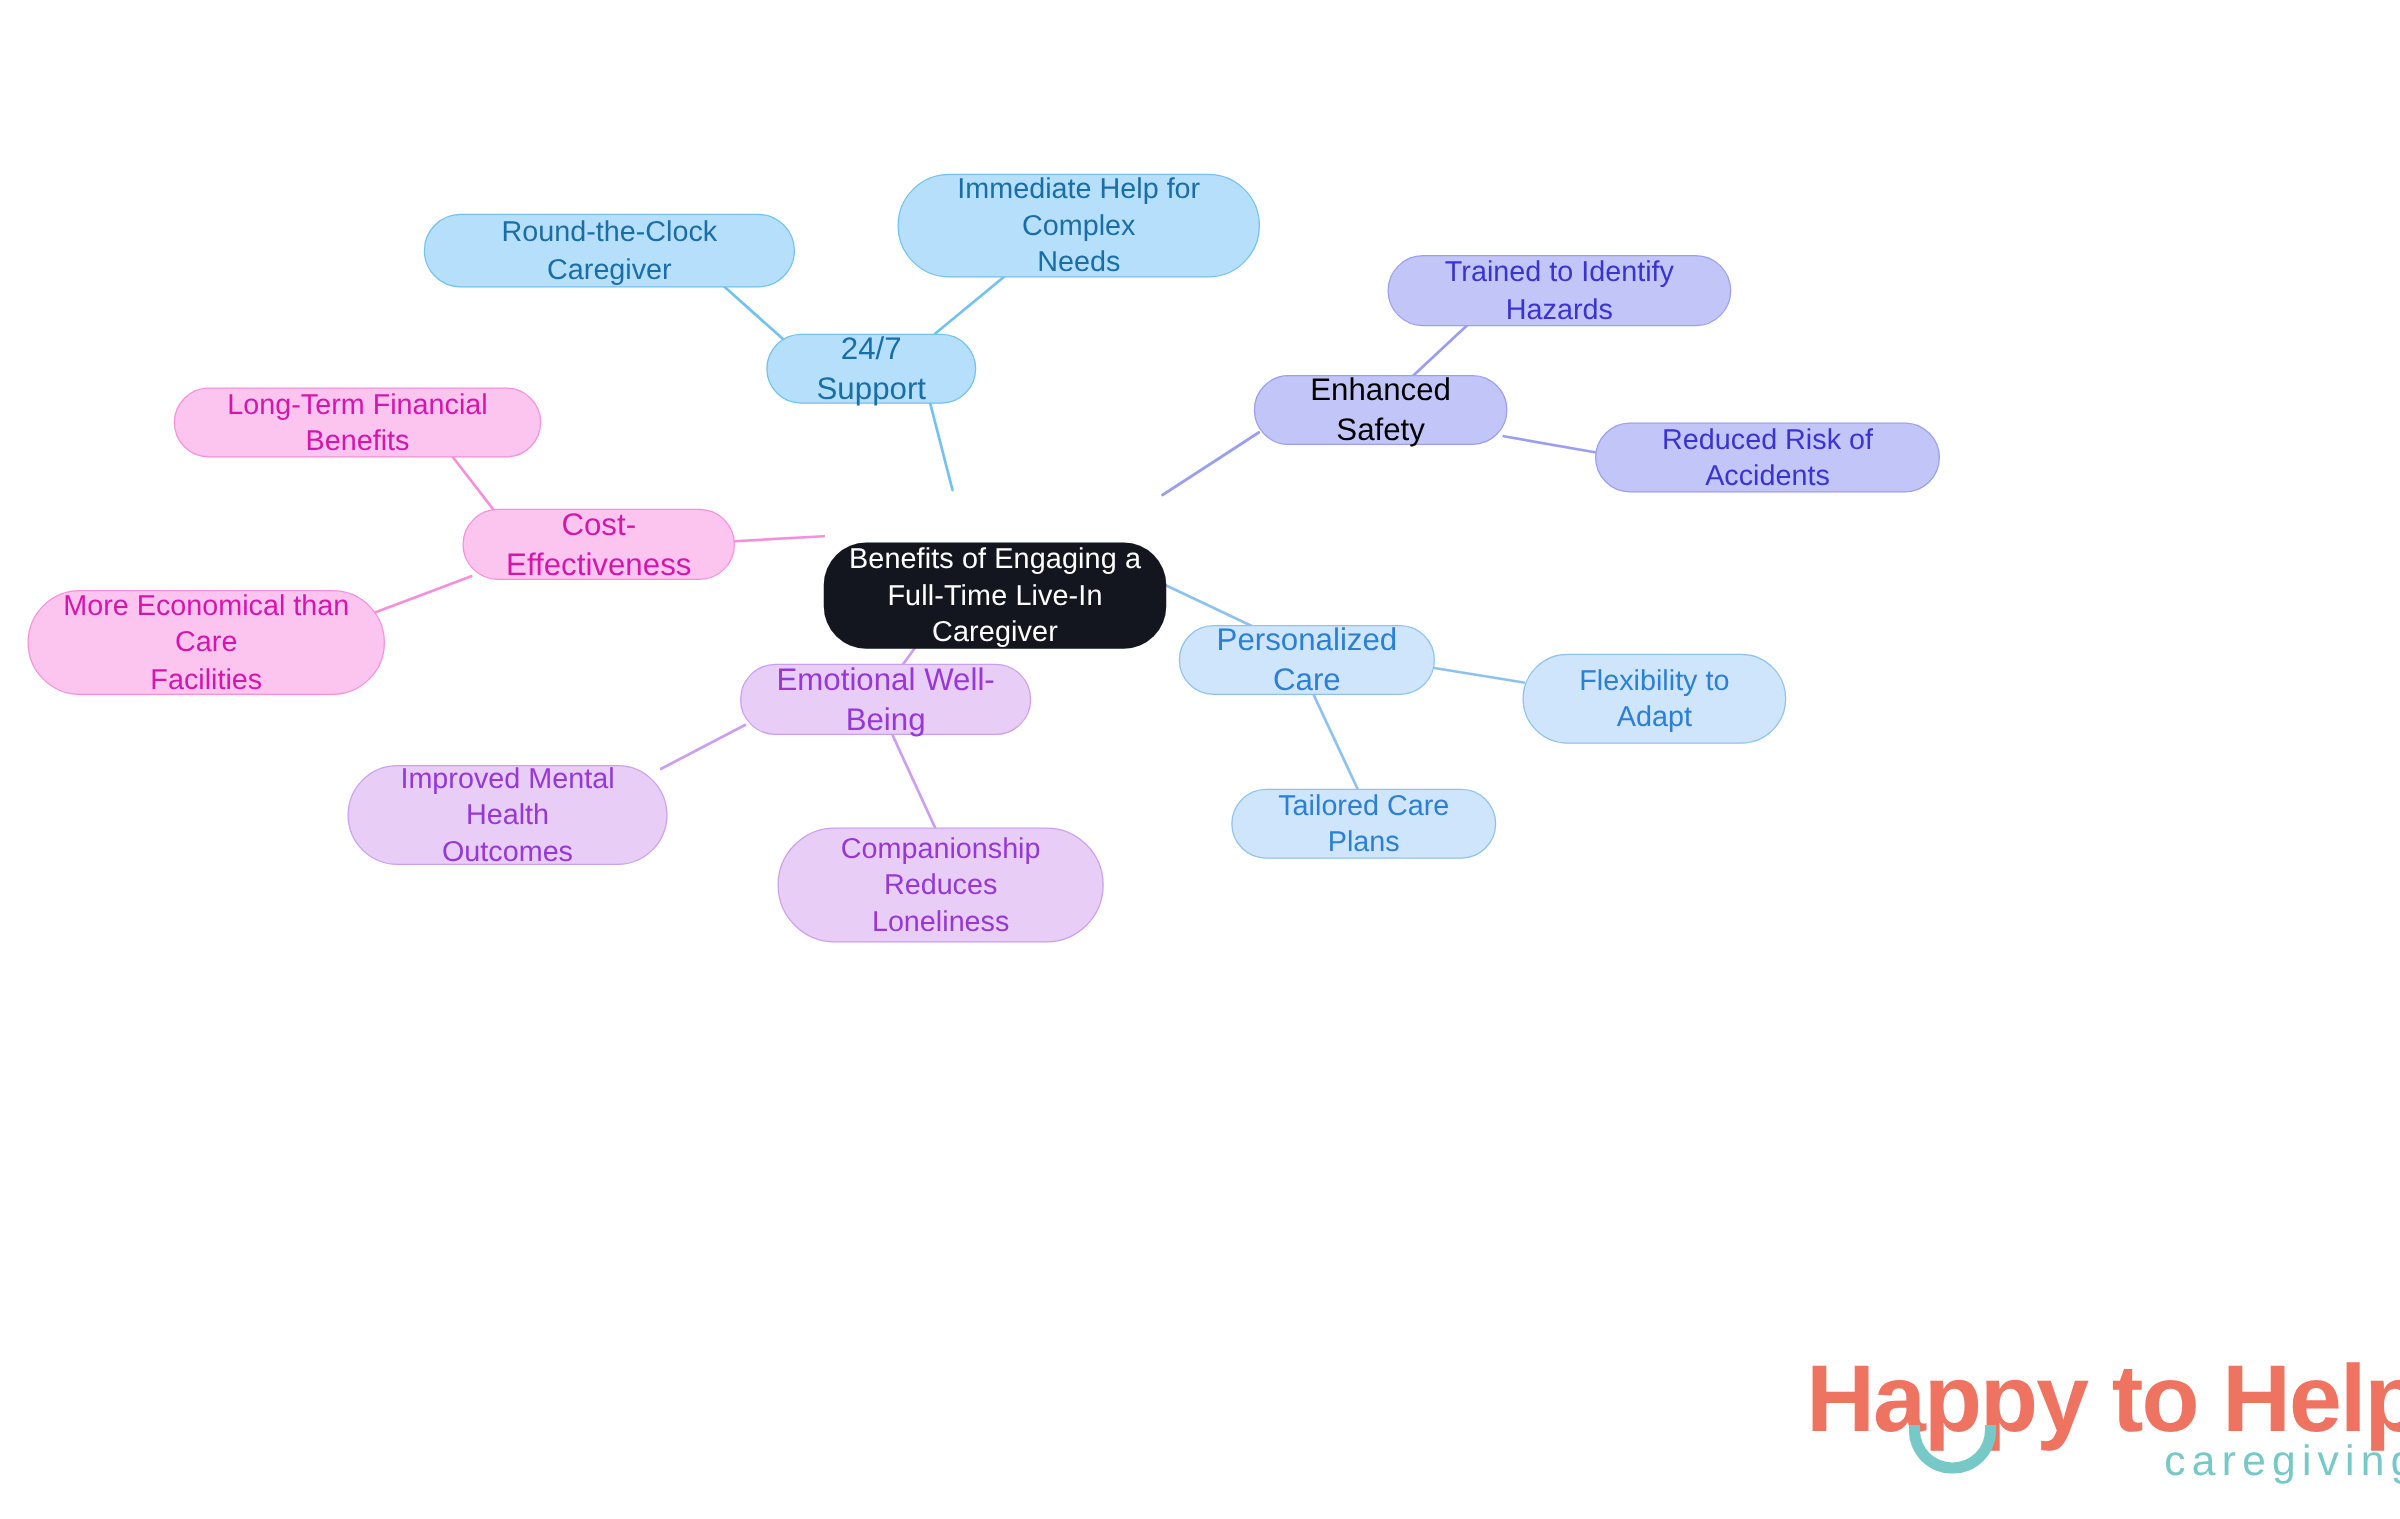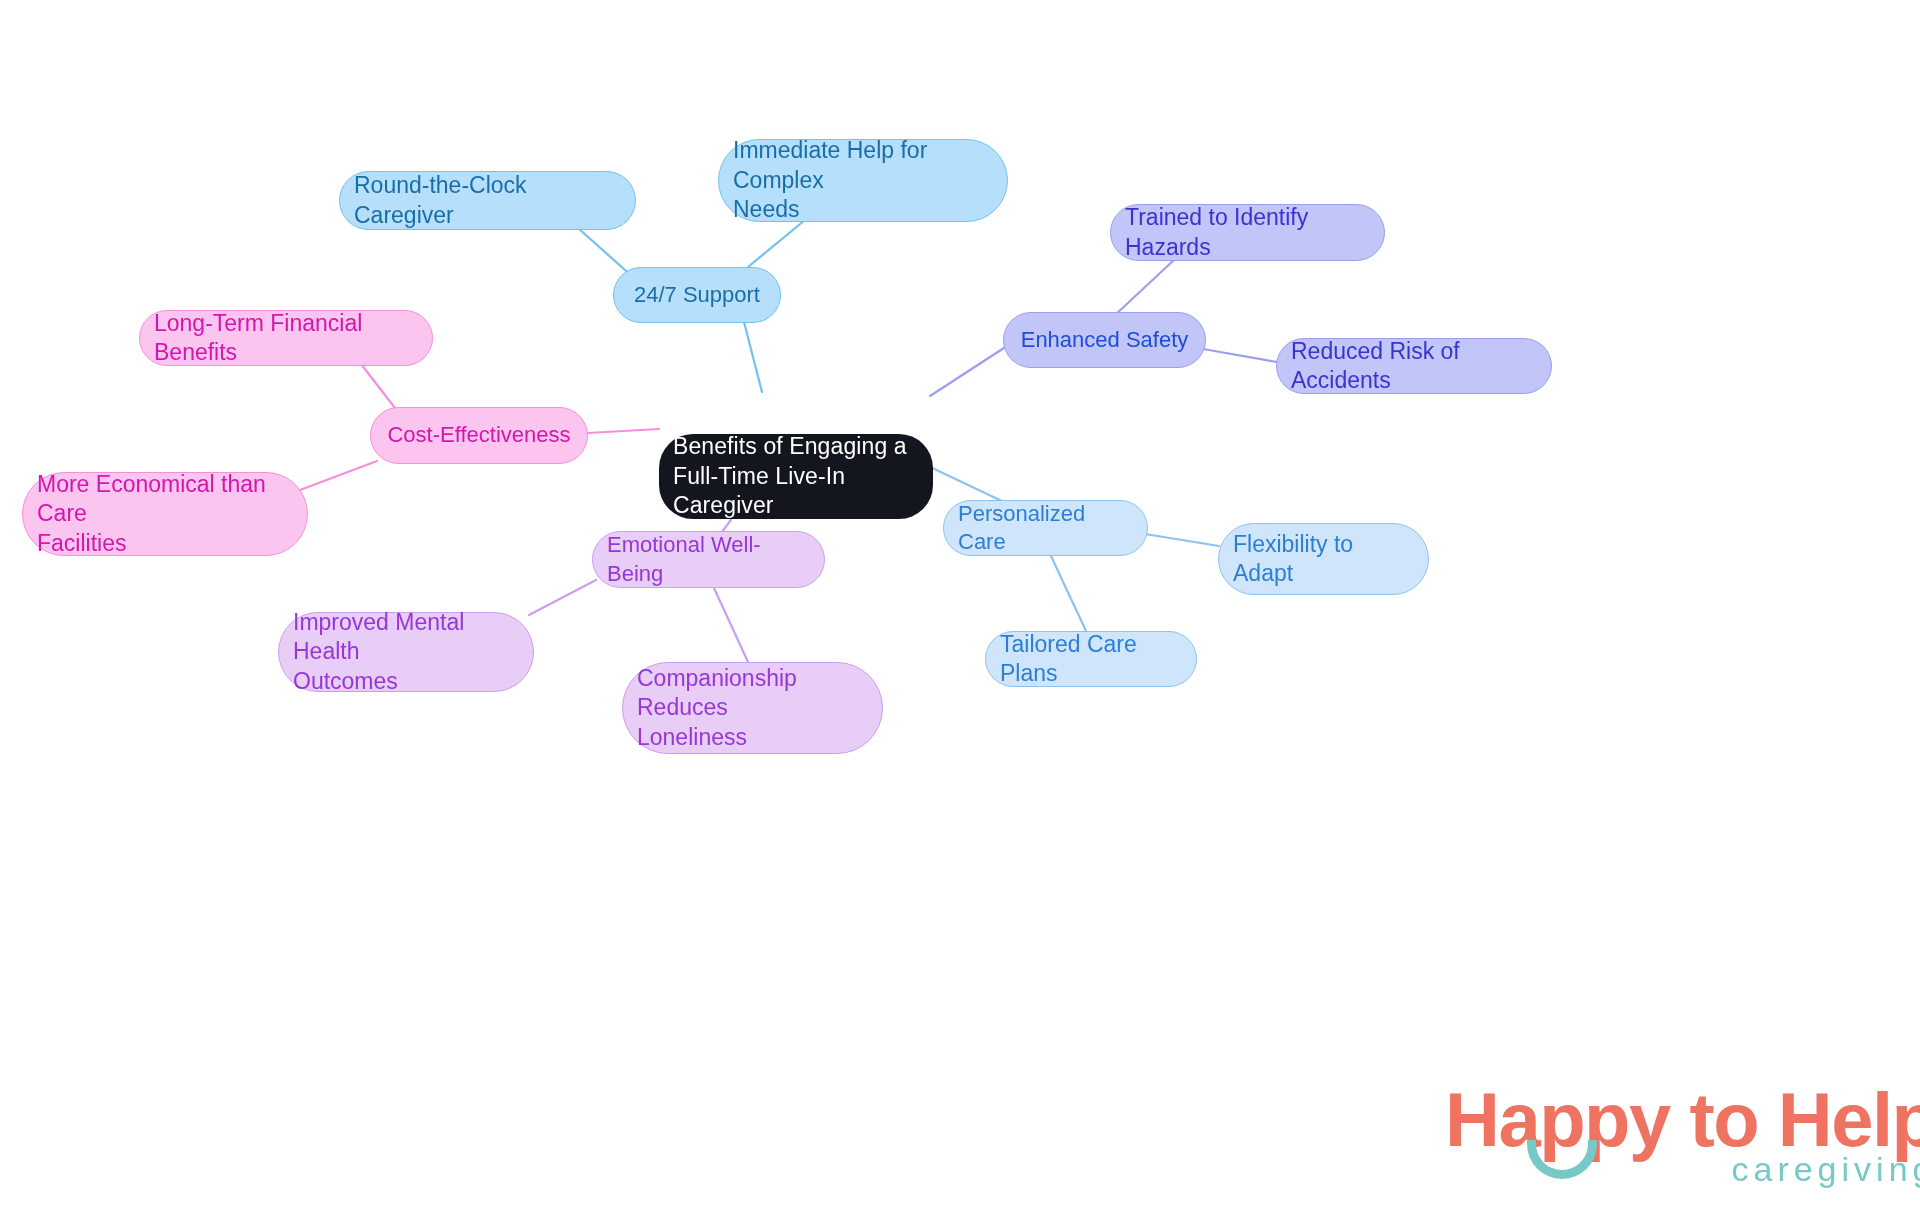--- a/index.html
+++ b/index.html
@@ -26,37 +26,37 @@
     width: 1920px;
     height: 1215px;
     pointer-events: none;
   }
   .node {
     position: absolute;
     box-sizing: border-box;
     display: flex;
     align-items: center;
     justify-content: center;
-    text-align: left;
+    text-align: center;
     border-radius: 999px;
     border-width: 1.5px;
     border-style: solid;
     line-height: 1.28;
     padding: 6px 14px;
     white-space: pre-line;
     z-index: 2;
   }
   .node.root {
     border-radius: 34px;
     border: none;
     color: #ffffff;
     font-size: 23px;
     letter-spacing: 0.1px;
   }
-  .node.branch { font-size: 22px; }
+  .node.branch { font-size: 25px; }
   .node.leaf   { font-size: 23px; }
 
   #logo {
     position: absolute;
     z-index: 3;
     user-select: none;
   }
   #logo .wordmark {
     font-size: 76px;
     font-weight: bold;
@@ -106,21 +106,21 @@
       <path d="M 377 461 L 300 490" stroke="#f58fdc" stroke-width="2.2" fill="none" stroke-linecap="round"></path>
     </svg>
 
   <div id="nodes">
       <div class="node root" style="left: 659px; top: 386px; width: 274px; height: 85px; background: rgb(20, 22, 31); color: rgb(255, 255, 255); margin-top: 48px;"><span>Benefits of Engaging a
 Full-Time Live-In Caregiver</span></div>
       <div class="node branch" style="left: 613px; top: 267px; width: 168px; height: 56px; background: rgb(181, 223, 251); color: rgb(26, 110, 168); border-color: rgb(114, 193, 239);"><span>24/7 Support</span></div>
       <div class="node leaf" style="left: 339px; top: 171px; width: 297px; height: 59px; background: rgb(181, 223, 251); color: rgb(26, 110, 168); border-color: rgb(114, 193, 239);"><span>Round-the-Clock Caregiver</span></div>
       <div class="node leaf" style="left: 718px; top: 139px; width: 290px; height: 83px; background: rgb(181, 223, 251); color: rgb(26, 110, 168); border-color: rgb(114, 193, 239);"><span>Immediate Help for Complex
 Needs</span></div>
-      <div class="node branch" style="left: 1003px; top: 312px; width: 203px; height: 56px; background: rgb(194, 197, 247); color: #1d4ed8; border-color: rgb(155, 158, 240);"><span>Enhanced Safety</span></div>
+      <div class="node branch" style="left: 1003px; top: 300px; width: 203px; height: 56px; background: rgb(194, 197, 247); color: #000000; border-color: rgb(155, 158, 240);"><span>Enhanced Safety</span></div>
       <div class="node leaf" style="left: 1110px; top: 204px; width: 275px; height: 57px; background: rgb(194, 197, 247); color: rgb(59, 51, 207); border-color: rgb(155, 158, 240);"><span>Trained to Identify Hazards</span></div>
       <div class="node leaf" style="left: 1276px; top: 338px; width: 276px; height: 56px; background: rgb(194, 197, 247); color: rgb(59, 51, 207); border-color: rgb(155, 158, 240);"><span>Reduced Risk of Accidents</span></div>
       <div class="node branch" style="left: 943px; top: 500px; width: 205px; height: 56px; background: rgb(207, 229, 251); color: rgb(43, 127, 212); border-color: rgb(142, 194, 238);"><span>Personalized Care</span></div>
       <div class="node leaf" style="left: 1218px; top: 523px; width: 211px; height: 72px; background: rgb(207, 229, 251); color: rgb(43, 127, 212); border-color: rgb(142, 194, 238);"><span>Flexibility to Adapt</span></div>
       <div class="node leaf" style="left: 985px; top: 631px; width: 212px; height: 56px; background: rgb(207, 229, 251); color: rgb(43, 127, 212); border-color: rgb(142, 194, 238);"><span>Tailored Care Plans</span></div>
       <div class="node branch" style="left: 592px; top: 531px; width: 233px; height: 57px; background: rgb(232, 205, 247); color: rgb(150, 55, 214); border-color: rgb(203, 158, 240);"><span>Emotional Well-Being</span></div>
       <div class="node leaf" style="left: 278px; top: 612px; width: 256px; height: 80px; background: rgb(232, 205, 247); color: rgb(150, 55, 214); border-color: rgb(203, 158, 240);"><span>Improved Mental Health
 Outcomes</span></div>
       <div class="node leaf" style="left: 622px; top: 662px; width: 261px; height: 92px; background: rgb(232, 205, 247); color: rgb(150, 55, 214); border-color: rgb(203, 158, 240);"><span>Companionship Reduces
 Loneliness</span></div>

